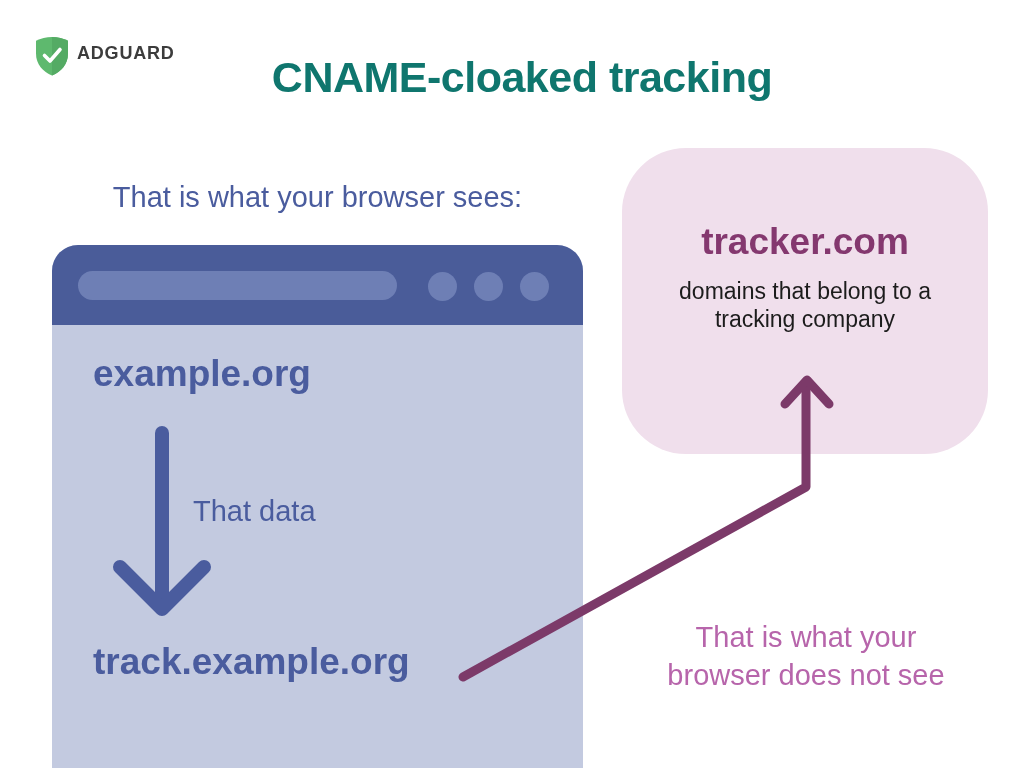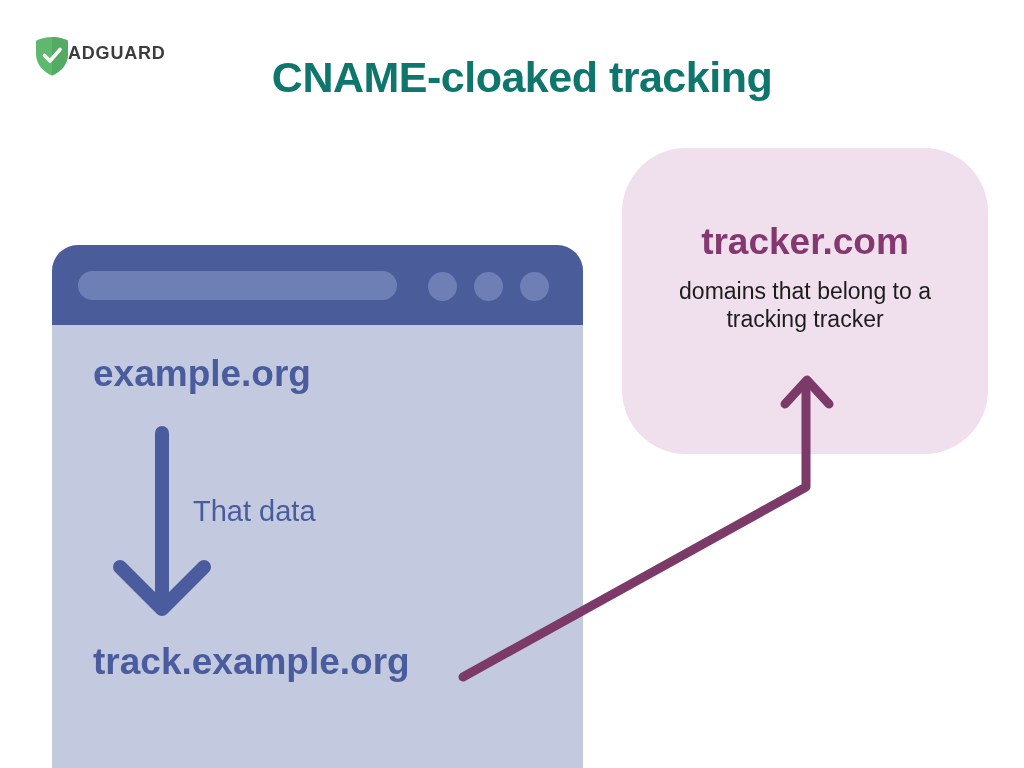--- a/index.html
+++ b/index.html
@@ -16,20 +16,21 @@
     overflow: hidden;
   }
 
   
   .logo {
     position: absolute;
     left: 36px;
     top: 37px;
     display: flex;
     align-items: center;
+    gap: 9px;
   }
   .logo-text {
     font-size: 18px;
     font-weight: 700;
     letter-spacing: 0.8px;
     color: #3c3c3c;
     margin-top: -6px;
   }
 
   
@@ -194,20 +195,21 @@
         <path d="M16 0 C10.5 0 4.5 1.3 0 3.8 L0 16.5 C0 27.5 7 34.8 16 38.6 C25 34.8 32 27.5 32 16.5 L32 3.8 C27.5 1.3 21.5 0 16 0 Z" fill="#5EB96E"></path>
         <path d="M16 0 C10.5 0 4.5 1.3 0 3.8 L0 16.5 C0 27.5 7 34.8 16 38.6 C25 34.8 32 27.5 32 16.5 L32 3.8 C27.5 1.3 21.5 0 16 0 Z" fill="#54AB64" clip-path="url(#rightHalf)"></path>
         <path d="M8.5 18.5 L14 24 L24 12.5" fill="none" stroke="#ffffff" stroke-width="3.6" stroke-linecap="round" stroke-linejoin="round"></path>
       </svg>
     </span>
     <span class="logo-text">ADGUARD</span>
   </div>
 
   <div class="main-title">CNAME-cloaked tracking</div>
 
+  <div class="sees-caption">That is what your browser sees:</div>
 
   <div class="browser-window">
     <div class="browser-header">
       <div class="address-bar"></div>
       <div class="window-dot dot-1"></div>
       <div class="window-dot dot-2"></div>
       <div class="window-dot dot-3"></div>
     </div>
 
     <div class="domain-main">example.org</div>
@@ -217,22 +219,23 @@
       <polyline points="68,322 110,364 152,322" fill="none" stroke="#4A5C9E" stroke-width="14" stroke-linecap="round" stroke-linejoin="round"></polyline>
     </svg>
 
     <div class="your-data-label">That data</div>
 
     <div class="domain-track">track.example.org</div>
   </div>
 
   <div class="tracker-box">
     <div class="tracker-domain">tracker.com</div>
-    <div class="tracker-desc">domains that belong to a tracking tracker</div>
+    <div class="tracker-desc">domains that belong to a tracking company</div>
   </div>
 
+  <div class="not-see-caption">That is what your browser does not see</div>
 
   <svg class="redirect-arrow-svg" viewBox="0 0 1024 768">
     <polyline points="463,677 806,487 806,382" fill="none" stroke="#7C3A69" stroke-width="9" stroke-linecap="round" stroke-linejoin="round"></polyline>
     <polyline points="785,404 807,380 829,404" fill="none" stroke="#7C3A69" stroke-width="9" stroke-linecap="round" stroke-linejoin="round"></polyline>
   </svg>
 
 </div>
 
 </body></html>

